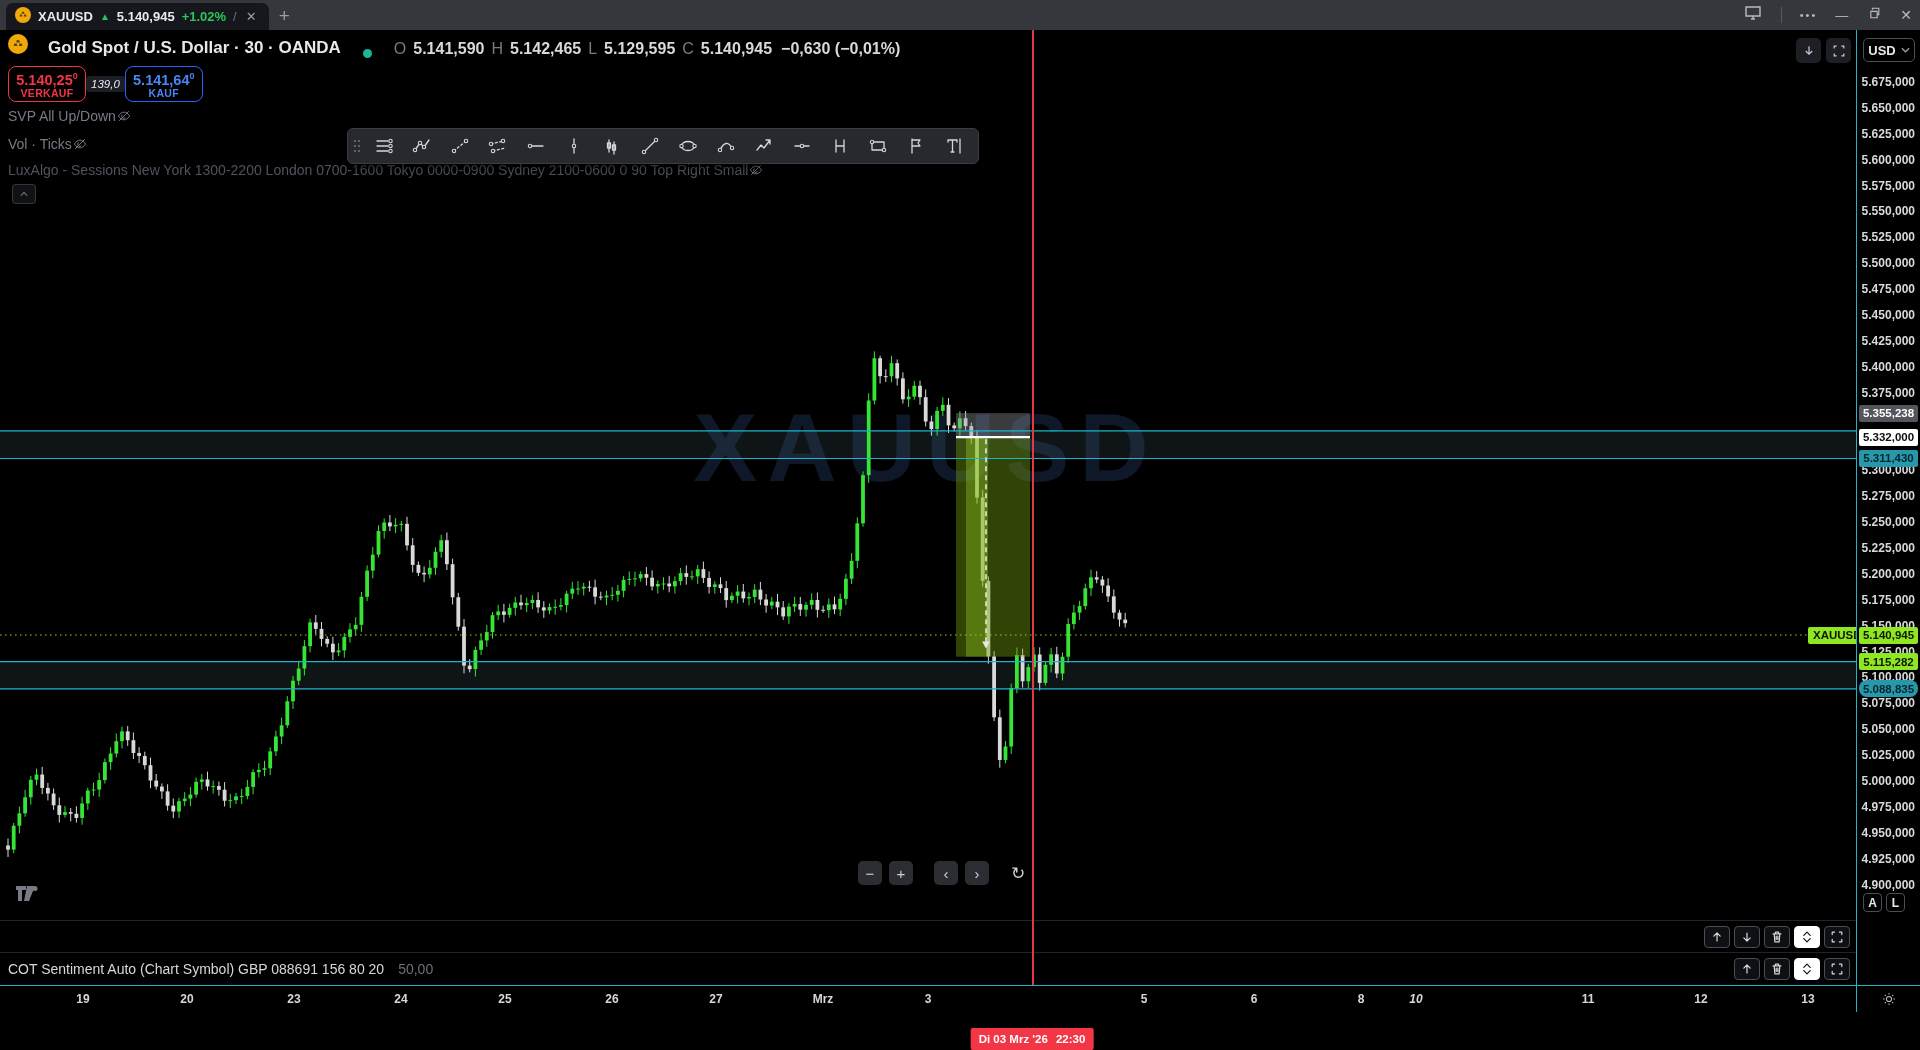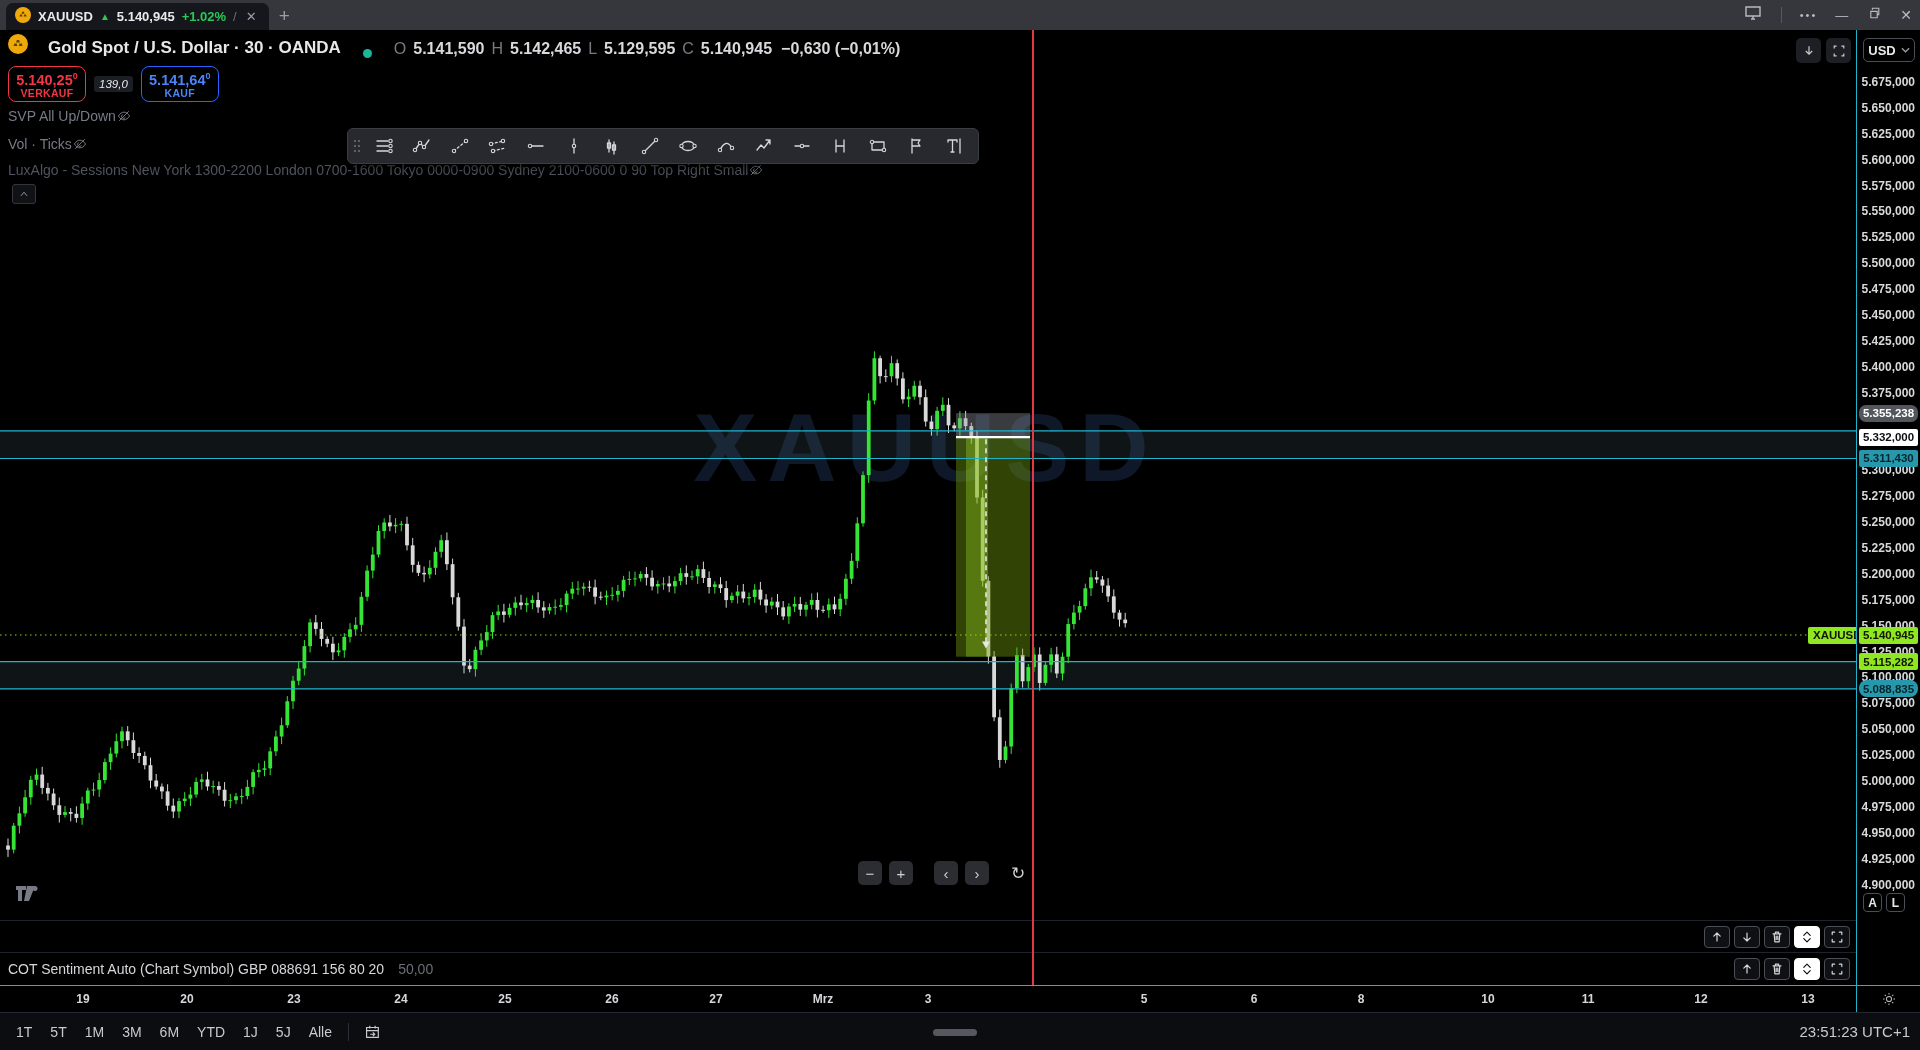--- a/index.html
+++ b/index.html
@@ -19,21 +19,21 @@
   #tabbar-right{position:absolute;right:8px;top:0;height:30px;display:flex;align-items:center;gap:18px;color:#b9bbc0;}
   .vsep{width:1px;height:16px;background:#55585e;}
   
   #sym-header{position:absolute;left:8px;top:34px;height:24px;display:flex;align-items:flex-end;gap:20px;z-index:20;}
   #sym-header .title{font-size:17px;font-weight:700;color:#e6e8ea;}
   .status-dot{width:9px;height:9px;border-radius:50%;background:#1fb597;margin:0 2px;}
   #ohlc{display:flex;gap:7px;font-size:16px;}
   #ohlc .k{color:#787b86;}
   #ohlc .v{color:#d7d9dc;font-weight:600;}
   #ohlc .chg{color:#d7d9dc;font-weight:600;margin-left:2px;}
-  #trade{position:absolute;left:8px;top:66px;display:flex;align-items:center;gap:8px;z-index:20;}
+  #trade{position:absolute;left:8px;top:66px;display:flex;align-items:center;z-index:20;}
   .tbox{width:78px;height:36px;border-radius:8px;display:flex;flex-direction:column;align-items:center;justify-content:center;background:rgba(0,0,0,.4);cursor:pointer;}
   #sellbox{border:1.5px solid #f23645;color:#f23645;}
   #buybox{border:1.5px solid #2962ff;color:#4b86f7;}
   .tbox .p{font-size:14.5px;font-weight:700;line-height:15px;}
   .tbox .p sup{font-size:9px;}
   .tbox .l{font-size:10.5px;font-weight:700;letter-spacing:.3px;}
   #spread{background:#1b1e24;border-radius:3px;padding:2px 5px;font-size:11.5px;color:#e8e9ea;font-style:italic;}
   .legend-row{position:absolute;left:8px;display:flex;align-items:center;gap:0;font-size:14px;color:#787b86;z-index:12;}
   #legend-rows .legend-row:nth-child(3){color:#4f535d;}
   
@@ -758,21 +758,21 @@
       <div class="ptick" style="top: 614.525px;">5.125,000</div>
       <div class="ptick" style="top: 640.413px;">5.100,000</div>
       <div class="ptick" style="top: 666.3px;">5.075,000</div>
       <div class="ptick" style="top: 692.188px;">5.050,000</div>
       <div class="ptick" style="top: 718.075px;">5.025,000</div>
       <div class="ptick" style="top: 743.962px;">5.000,000</div>
       <div class="ptick" style="top: 769.85px;">4.975,000</div>
       <div class="ptick" style="top: 795.737px;">4.950,000</div>
       <div class="ptick" style="top: 821.625px;">4.925,000</div>
       <div class="ptick" style="top: 847.513px;">4.900,000</div>
-      <div class="plabel" style="top: 374.614px; background: rgb(83, 86, 92); color: rgb(255, 255, 255); border-radius: 7px;">5.355,238</div>
+      <div class="plabel" style="top: 374.614px; background: rgb(83, 86, 92); color: rgb(255, 255, 255);">5.355,238</div>
       <div class="plabel" style="top: 398.676px; background: rgb(255, 255, 255); color: rgb(11, 13, 18);">5.332,000</div>
       <div class="plabel" style="top: 419.977px; background: rgb(39, 152, 171); color: rgb(6, 38, 43);">5.311,430</div>
       <div class="plabel" style="top: 596.514px; background: rgb(143, 230, 34); color: rgb(18, 21, 0);">5.140,945</div>
       <div class="plabel" style="top: 623.088px; background: rgb(143, 230, 34); color: rgb(18, 21, 0);">5.115,282</div>
       <div class="plabel" style="top: 650.474px; background: rgb(39, 152, 171); color: rgb(6, 38, 43); border-radius: 8px;">5.088,835</div>
       <div class="al-btn" style="left: 6px;">A</div>
       <div class="al-btn" style="left: 29px;">L</div>
     </div>
 
   <div class="pane-row" style="top:920px;">
@@ -841,46 +841,25 @@
       <div class="ttick" style="left: 294px;">23</div>
       <div class="ttick" style="left: 401px;">24</div>
       <div class="ttick" style="left: 505px;">25</div>
       <div class="ttick" style="left: 612px;">26</div>
       <div class="ttick" style="left: 716px;">27</div>
       <div class="ttick" style="left: 823px;">Mrz</div>
       <div class="ttick" style="left: 928px;">3</div>
       <div class="ttick" style="left: 1144px;">5</div>
       <div class="ttick" style="left: 1254px;">6</div>
       <div class="ttick" style="left: 1361px;">8</div>
-      <div class="ttick" style="left: 1488px;">10</div>
+      <div class="ttick" style="left: 1416px; font-style: italic;">10</div>
       <div class="ttick" style="left: 1588px;">11</div>
       <div class="ttick" style="left: 1701px;">12</div>
       <div class="ttick" style="left: 1808px;">13</div>
     </div>
   <div id="axis-corner">
     <svg width="16" height="16" viewBox="0 0 20 20">
         <path d="M10 6.8a3.2 3.2 0 1 0 0 6.4 3.2 3.2 0 0 0 0-6.4 M10 2.5v2 M10 15.5v2 M2.5 10h2 M15.5 10h2 M4.7 4.7l1.4 1.4 M13.9 13.9l1.4 1.4 M15.3 4.7l-1.4 1.4 M6.1 13.9l-1.4 1.4" fill="none" stroke="#b9bbc0" stroke-width="1.3"></path>
       </svg>
   </div>
 
-  <div id="bottombar">
-    <div id="ranges" style="display:flex;align-items:center;margin-left:6px;">
-        <div class="range-btn">1T</div>
-        <div class="range-btn">5T</div>
-        <div class="range-btn">1M</div>
-        <div class="range-btn">3M</div>
-        <div class="range-btn">6M</div>
-        <div class="range-btn">YTD</div>
-        <div class="range-btn">1J</div>
-        <div class="range-btn">5J</div>
-        <div class="range-btn">Alle</div>
-      </div>
-    <div id="bb-sep"></div>
-    <div id="goto-btn">
-      <svg width="18" height="18" viewBox="0 0 20 20">
-          <path d="M4 5h13v11H4z M4 8.5h13 M7.5 3v3 M13.5 3v3 M8 12.5h5 M11 10.5l2 2-2 2" fill="none" stroke="#c8cacd" stroke-width="1.3"></path>
-        </svg>
-    </div>
-    <div id="scroll-pill"></div>
-    <div id="clock">23:51:23 UTC+1</div>
-  </div>
 
 </div>
 
 </body></html>

